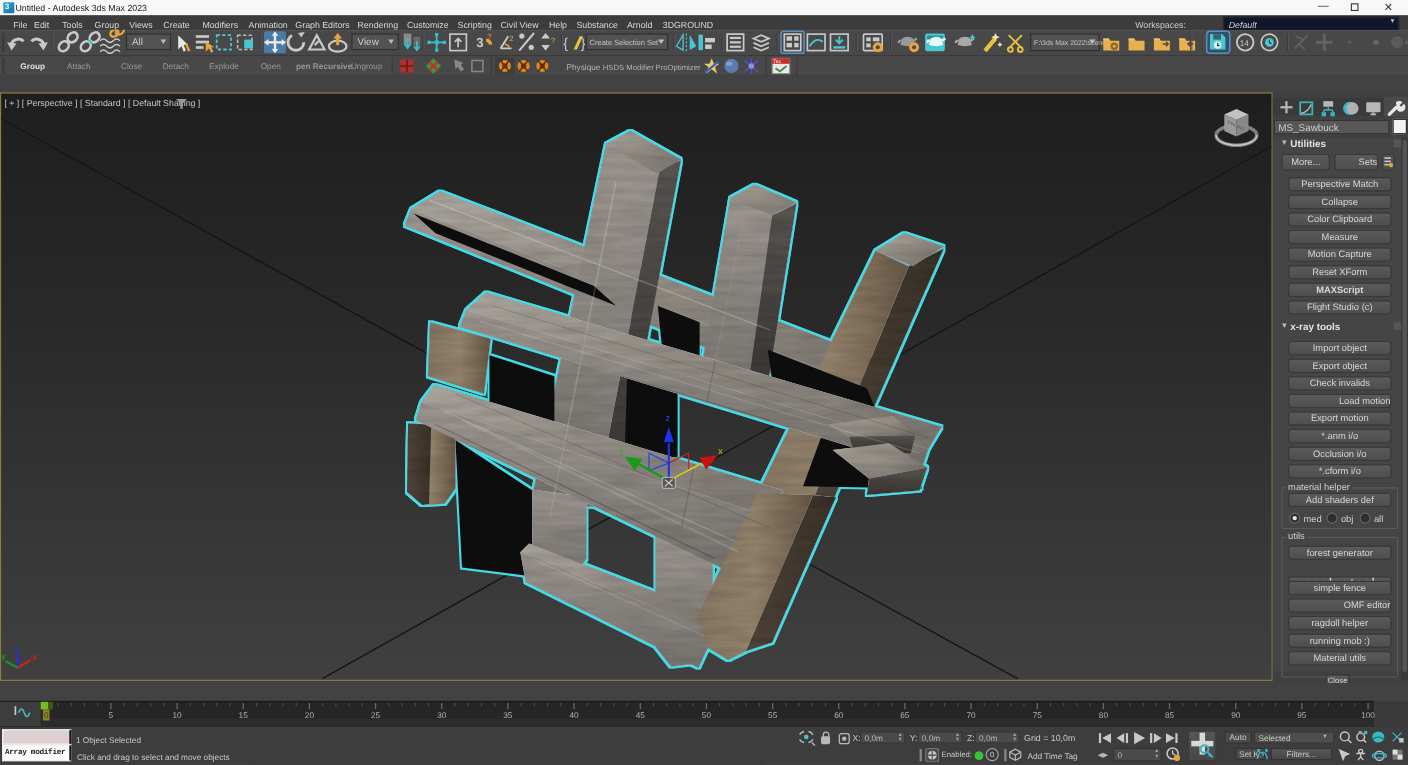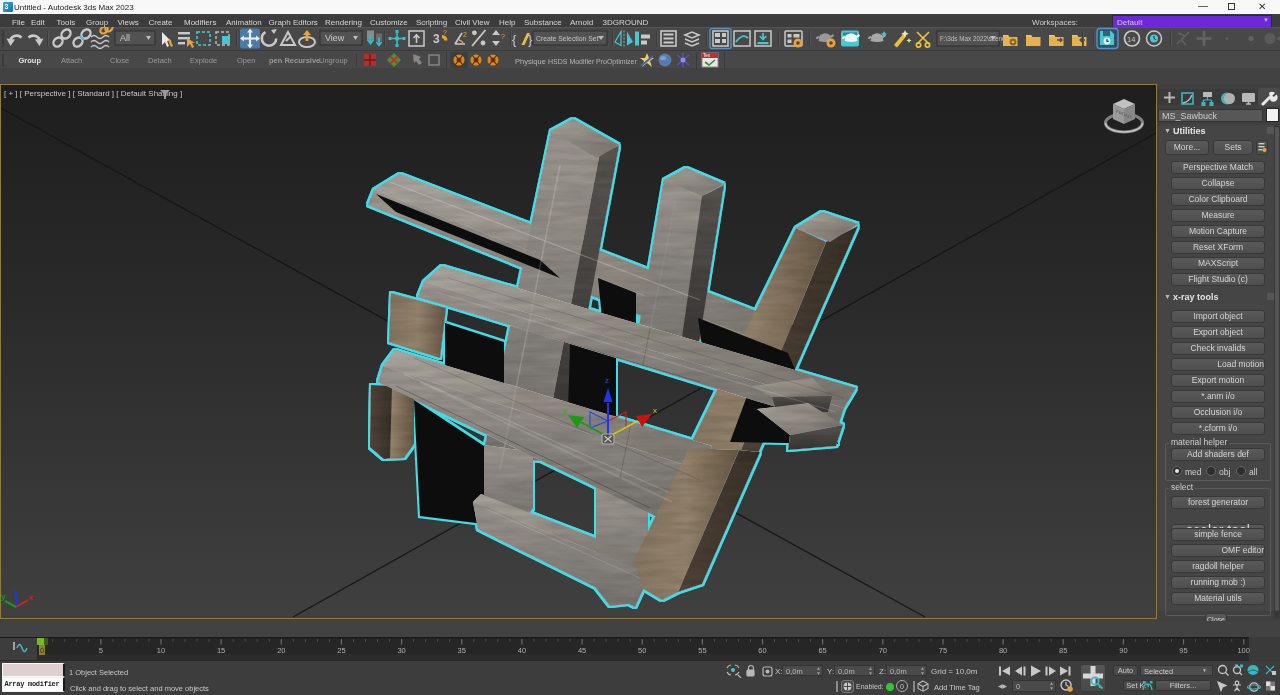--- a/index.html
+++ b/index.html
@@ -31,21 +31,21 @@
       <div class="t" style="left:268.5px;top:3.5px;font-size:8px;color:#d8d8d8;">Graph Editors</div>
       <div class="t" style="left:325px;top:3.5px;font-size:8px;color:#d8d8d8;">Rendering</div>
       <div class="t" style="left:370px;top:3.5px;font-size:8px;color:#d8d8d8;">Customize</div>
       <div class="t" style="left:416px;top:3.5px;font-size:8px;color:#d8d8d8;">Scripting</div>
       <div class="t" style="left:455px;top:3.5px;font-size:8px;color:#d8d8d8;">Civil View</div>
       <div class="t" style="left:499px;top:3.5px;font-size:8px;color:#d8d8d8;">Help</div>
       <div class="t" style="left:524px;top:3.5px;font-size:8px;color:#d8d8d8;">Substance</div>
       <div class="t" style="left:570px;top:3.5px;font-size:8px;color:#d8d8d8;">Arnold</div>
       <div class="t" style="left:602.5px;top:3.5px;font-size:8px;color:#d8d8d8;">3DGROUND</div>
  <div class="t" style="left:1032px;top:3.5px;font-size:8px;color:#cfcfcf;">Workspaces:</div>
- <div class="abs" style="left:1112px;top:1px;width:160px;height:17px;background:#6d28d9;border:1px solid #2c2c2c;">
+ <div class="abs" style="left:1112px;top:1px;width:160px;height:17px;background:#0f172a;border:1px solid #2c2c2c;font-style:italic;">
    <div class="t" style="left:4px;top:1.5px;font-size:8px;color:#d0d0d0;">Default</div>
    <div class="t" style="left:150px;top:1px;font-size:6px;color:#bbb;">▼</div>
  </div>
 </div>
 <svg class="abs" style="left:0;top:27px;" width="1280" height="23" viewBox="0 0 1280 23">
       <rect width="1280" height="23" fill="#484848"></rect>
       <rect y="0" width="1280" height="1" fill="#555"></rect>
       <rect x="2" y="3" width="2" height="17" fill="#3a3a3a"></rect>
       <g stroke="#c9c9c9" stroke-width="2.7" fill="none">
         <path d="M10 15 a6.8 6.8 0 0 1 11.5 -4.5"></path>
@@ -561,35 +561,35 @@
         </g>
 </svg>
       <div class="abs" style="left:1px;top:25px;width:105px;height:13px;background:#575757;border:1px solid #333;"></div>
       <div class="t" style="left:5px;top:27px;font-size:9px;color:#cccccc;">MS_Sawbuck</div>
       <div class="abs" style="left:109px;top:24px;width:13px;height:14px;background:#f2f2f2;border:1px solid #222;"></div>
       <div class="abs" style="left:1px;top:41px;width:119px;height:170px;background:#454545;border-radius:3px;"></div>
       <div class="t" style="left:7px;top:43px;font-size:7px;color:#bbb;">▼</div>
       <div class="t" style="left:16px;top:42px;font-size:9px;font-weight:bold;color:#e4e4e4;">Utilities</div>
       <div class="abs" style="left:110px;top:43px;width:7px;height:7px;background:#565656;"></div>
       <div class="abs" style="left:8px;top:56px;width:44px;height:15px;background:linear-gradient(#5a5a5a,#4e4e4e);border:1px solid #383838;border-radius:3px;text-align:center;line-height:13px;font-size:8.5px;color:#d6d6d6;">More...</div>
-      <div class="abs" style="left:56px;top:56px;width:40px;height:15px;background:linear-gradient(#5a5a5a,#4e4e4e);border:1px solid #383838;border-radius:3px;text-align:center;line-height:13px;font-size:8.5px;color:#d6d6d6;">Sets</div>
+      <div class="abs" style="left:56px;top:56px;width:40px;height:15px;background:linear-gradient(#5a5a5a,#4e4e4e);border:1px solid #383838;border-radius:3px;text-align:right;line-height:13px;font-size:8.5px;color:#d6d6d6;">Sets</div>
       <div class="abs" style="left:99px;top:56px;width:12px;height:15px;background:#4e4e4e;border:1px solid #383838;border-radius:2px;"></div>
       <svg class="abs" style="left:100px;top:58px;" width="10" height="11">
         <rect x="1.5" y="1" width="6" height="1.4" fill="#ccc"></rect>
         <rect x="1.5" y="4" width="6" height="1.4" fill="#ccc"></rect>
         <rect x="1.5" y="7" width="4" height="1.4" fill="#ccc"></rect>
         <circle cx="7.5" cy="8" r="2" fill="#e8a33d"></circle>
       </svg>
       <div class="abs" style="left:14px;top:77px;width:94px;height:13px;background:linear-gradient(#5a5a5a,#4e4e4e);border:1px solid #383838;border-radius:3px;text-align:center;line-height:11px;font-size:8.5px;color:#d6d6d6;">Perspective Match</div>
       <div class="abs" style="left:14px;top:93px;width:94px;height:13px;background:linear-gradient(#5a5a5a,#4e4e4e);border:1px solid #383838;border-radius:3px;text-align:center;line-height:11px;font-size:8.5px;color:#d6d6d6;">Collapse</div>
       <div class="abs" style="left:14px;top:109px;width:94px;height:13px;background:linear-gradient(#5a5a5a,#4e4e4e);border:1px solid #383838;border-radius:3px;text-align:center;line-height:11px;font-size:8.5px;color:#d6d6d6;">Color Clipboard</div>
       <div class="abs" style="left:14px;top:125px;width:94px;height:13px;background:linear-gradient(#5a5a5a,#4e4e4e);border:1px solid #383838;border-radius:3px;text-align:center;line-height:11px;font-size:8.5px;color:#d6d6d6;">Measure</div>
       <div class="abs" style="left:14px;top:141px;width:94px;height:13px;background:linear-gradient(#5a5a5a,#4e4e4e);border:1px solid #383838;border-radius:3px;text-align:center;line-height:11px;font-size:8.5px;color:#d6d6d6;">Motion Capture</div>
       <div class="abs" style="left:14px;top:157px;width:94px;height:13px;background:linear-gradient(#5a5a5a,#4e4e4e);border:1px solid #383838;border-radius:3px;text-align:center;line-height:11px;font-size:8.5px;color:#d6d6d6;">Reset XForm</div>
-      <div class="abs" style="left:14px;top:173px;width:94px;height:13px;background:linear-gradient(#5a5a5a,#4e4e4e);border:1px solid #383838;border-radius:3px;text-align:center;line-height:11px;font-size:8.5px;color:#d6d6d6;">MAXScript</div>
+      <div class="abs" style="left:14px;top:173px;width:94px;height:13px;background:linear-gradient(#5a5a5a,#4e4e4e);border:1px solid #383838;border-radius:3px;text-align:center;line-height:11px;font-size:8.5px;color:#d6d6d6;font-weight:bold;">MAXScript</div>
       <div class="abs" style="left:14px;top:189px;width:94px;height:13px;background:linear-gradient(#5a5a5a,#4e4e4e);border:1px solid #383838;border-radius:3px;text-align:center;line-height:11px;font-size:8.5px;color:#d6d6d6;">Flight Studio (c)</div>
       <div class="abs" style="left:1px;top:207px;width:119px;height:320px;background:#454545;border-radius:3px;"></div>
       <div class="t" style="left:7px;top:209px;font-size:7px;color:#bbb;">▼</div>
       <div class="t" style="left:16px;top:208px;font-size:9px;font-weight:bold;color:#e4e4e4;">x-ray tools</div>
       <div class="abs" style="left:110px;top:209px;width:7px;height:7px;background:#565656;"></div>
       <div class="abs" style="left:14px;top:226px;width:94px;height:13px;background:linear-gradient(#5a5a5a,#4e4e4e);border:1px solid #383838;border-radius:3px;text-align:center;line-height:11px;font-size:8.5px;color:#d6d6d6;">Import object</div>
       <div class="abs" style="left:14px;top:242px;width:94px;height:13px;background:linear-gradient(#5a5a5a,#4e4e4e);border:1px solid #383838;border-radius:3px;text-align:center;line-height:11px;font-size:8.5px;color:#d6d6d6;">Export object</div>
       <div class="abs" style="left:14px;top:258px;width:94px;height:13px;background:linear-gradient(#5a5a5a,#4e4e4e);border:1px solid #383838;border-radius:3px;text-align:center;line-height:11px;font-size:8.5px;color:#d6d6d6;">Check invalids</div>
       <div class="abs" style="left:14px;top:274px;width:94px;height:13px;background:linear-gradient(#5a5a5a,#4e4e4e);border:1px solid #383838;border-radius:3px;text-align:right;line-height:11px;font-size:8.5px;color:#d6d6d6;">Load motion</div>
       <div class="abs" style="left:14px;top:290px;width:94px;height:13px;background:linear-gradient(#5a5a5a,#4e4e4e);border:1px solid #383838;border-radius:3px;text-align:center;line-height:11px;font-size:8.5px;color:#d6d6d6;">Export motion</div>
@@ -602,21 +602,21 @@
       <svg class="abs" style="left:14px;top:381px;" width="100" height="12">
 <circle cx="6" cy="6" r="4.5" fill="#2e2e2e" stroke="#666"></circle>
         <circle cx="6" cy="6" r="2" fill="#e8e8e8"></circle>
 <text x="14" y="9.5" font-size="8.5" fill="#d0d0d0">med</text>
 <circle cx="40" cy="6" r="4.5" fill="#2e2e2e" stroke="#666"></circle>
 <text x="48" y="9.5" font-size="8.5" fill="#d0d0d0">obj</text>
 <circle cx="70" cy="6" r="4.5" fill="#2e2e2e" stroke="#666"></circle>
 <text x="78" y="9.5" font-size="8.5" fill="#d0d0d0">all</text>
 </svg>
       <div class="abs" style="left:8px;top:404px;width:106px;height:128px;border:1px solid #5a5a5a;border-radius:2px;"></div>
-      <div class="t" style="left:12px;top:398px;font-size:8.5px;color:#d0d0d0;background:#454545;padding:0 2px;">select</div>
+      <div class="t" style="left:12px;top:398px;font-size:8.5px;color:#d0d0d0;background:#454545;padding:0 2px;">utils</div>
       <div class="abs" style="left:14px;top:412px;width:94px;height:13px;background:linear-gradient(#5a5a5a,#4e4e4e);border:1px solid #383838;border-radius:3px;text-align:center;line-height:11px;font-size:8.5px;color:#d6d6d6;">forest generator</div>
       <div class="abs" style="left:14px;top:428px;width:94px;height:13px;background:linear-gradient(#5a5a5a,#4e4e4e);border:1px solid #383838;border-radius:3px;text-align:center;line-height:11px;font-size:14px;color:#d6d6d6;margin-top:12px;">scaler tool</div>
       <div class="abs" style="left:14px;top:444px;width:94px;height:13px;background:linear-gradient(#5a5a5a,#4e4e4e);border:1px solid #383838;border-radius:3px;text-align:center;line-height:11px;font-size:8.5px;color:#d6d6d6;">simple fence</div>
       <div class="abs" style="left:14px;top:460px;width:94px;height:13px;background:linear-gradient(#5a5a5a,#4e4e4e);border:1px solid #383838;border-radius:3px;text-align:right;line-height:11px;font-size:8.5px;color:#d6d6d6;">OMF editor</div>
       <div class="abs" style="left:14px;top:476px;width:94px;height:13px;background:linear-gradient(#5a5a5a,#4e4e4e);border:1px solid #383838;border-radius:3px;text-align:center;line-height:11px;font-size:8.5px;color:#d6d6d6;">ragdoll helper</div>
       <div class="abs" style="left:14px;top:492px;width:94px;height:13px;background:linear-gradient(#5a5a5a,#4e4e4e);border:1px solid #383838;border-radius:3px;text-align:center;line-height:11px;font-size:8.5px;color:#d6d6d6;">running mob :)</div>
       <div class="abs" style="left:14px;top:508px;width:94px;height:13px;background:linear-gradient(#5a5a5a,#4e4e4e);border:1px solid #383838;border-radius:3px;text-align:center;line-height:11px;font-size:8.5px;color:#d6d6d6;">Material utils</div>
       <div class="abs" style="left:48px;top:529px;width:22px;height:13px;background:linear-gradient(#5a5a5a,#4e4e4e);border:1px solid #383838;border-radius:3px;text-align:center;line-height:11px;font-size:7px;color:#d6d6d6;">Close</div>
       <div class="abs" style="left:117px;top:41px;width:6px;height:494px;background:#383838;border-radius:3px;"></div>
       <div class="abs" style="left:118px;top:43px;width:4px;height:484px;background:#555;border-radius:2px;"></div>

